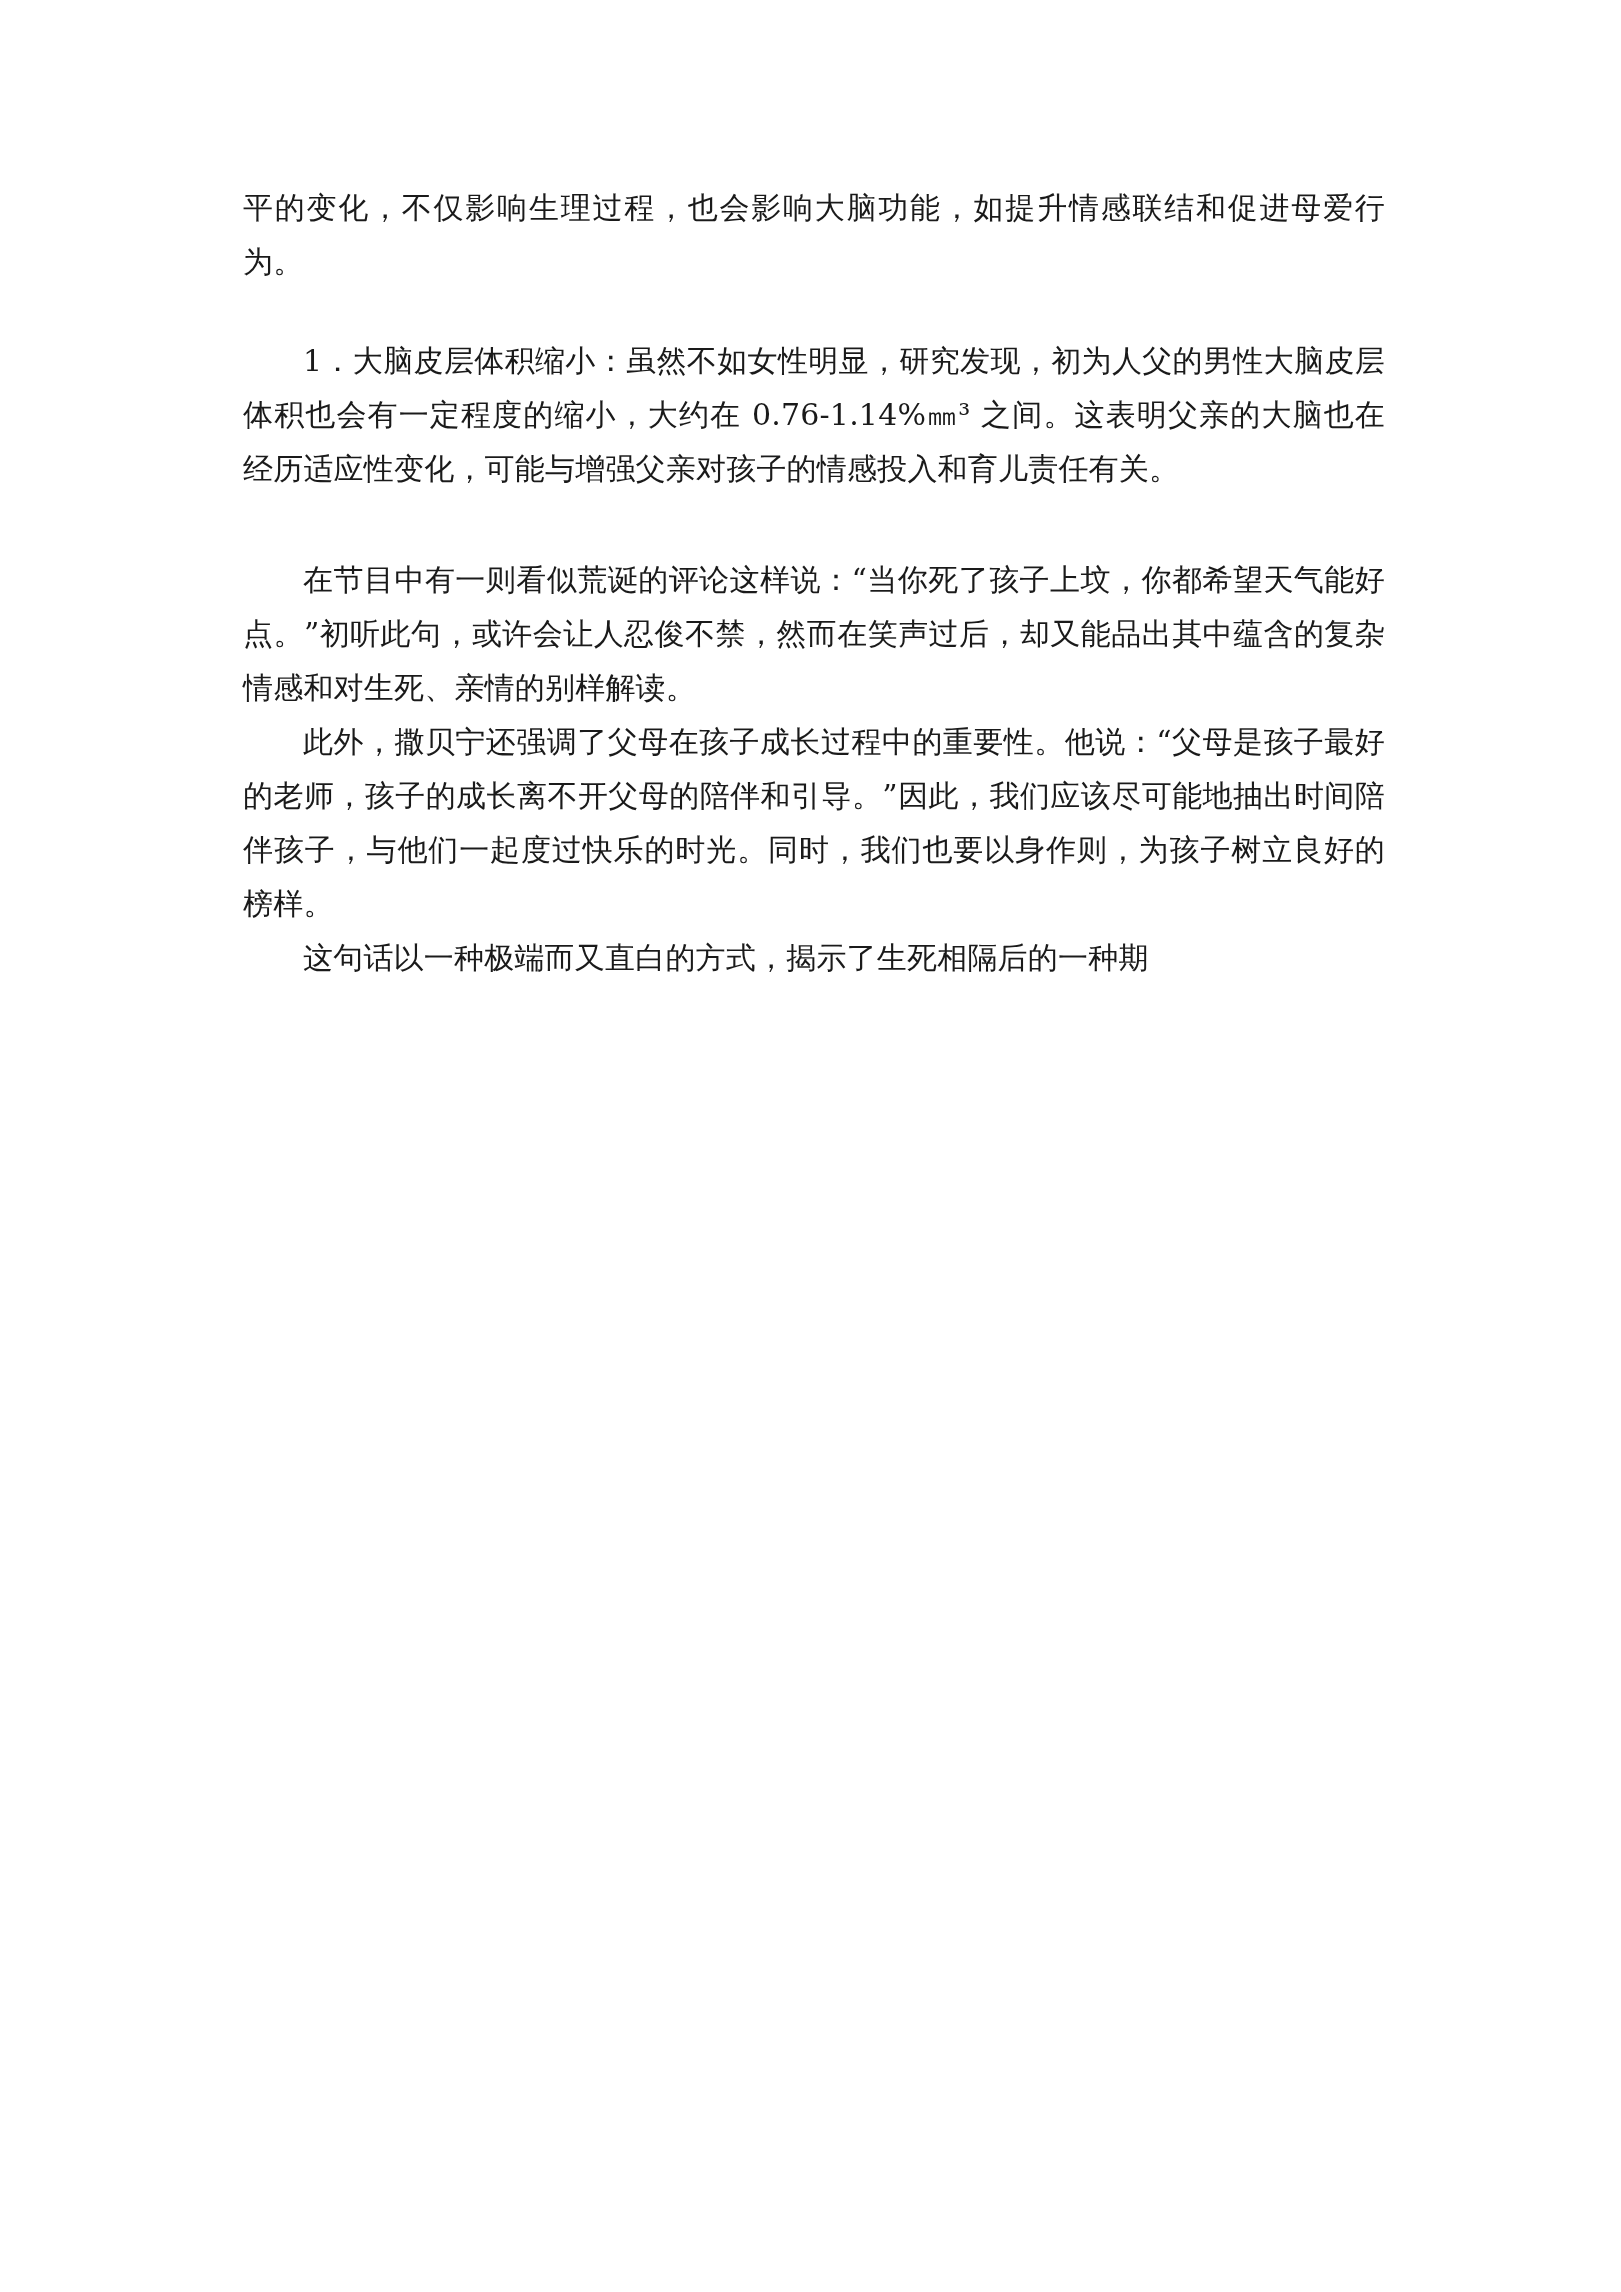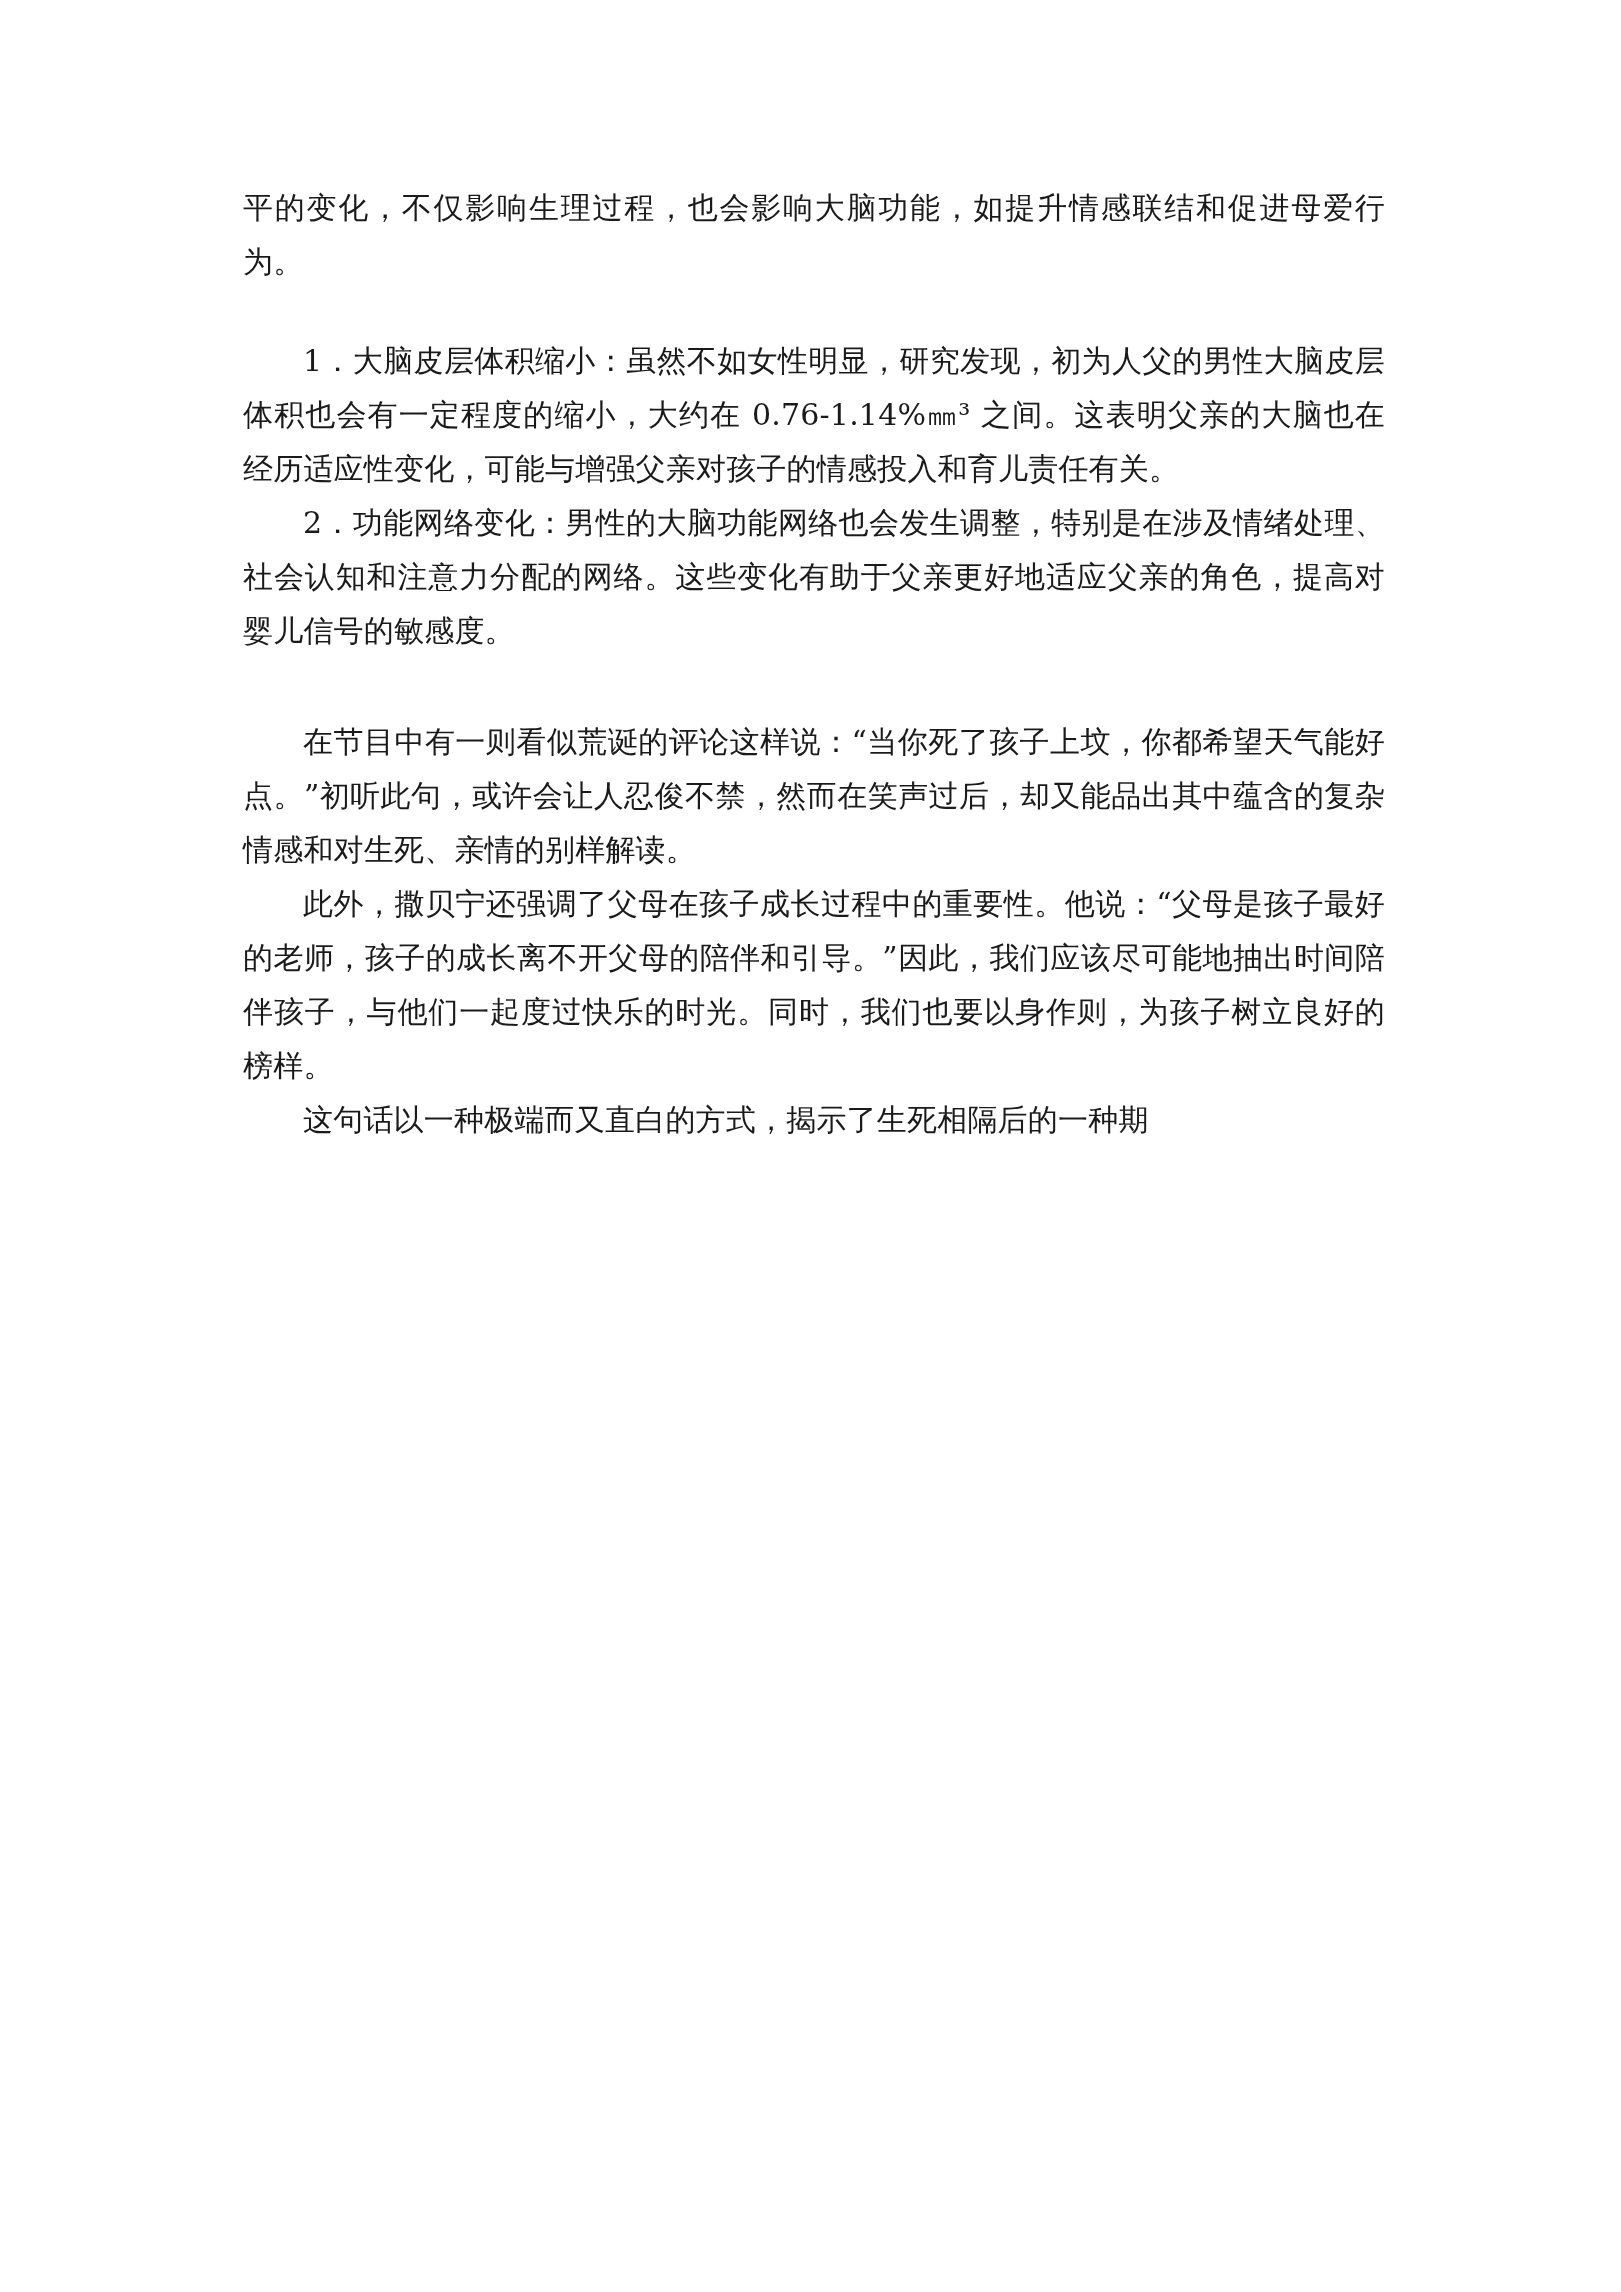--- a/index.html
+++ b/index.html
@@ -62,21 +62,20 @@
 <div class="page">
   <div class="content">
 
     <p class="body-text">平的变化，不仅影响生理过程，也会影响大脑功能，如提升情感联结和促进母爱行为。</p>
 
     <div class="gap-small"></div>
 
 
     <p class="body-text indent spread">1．大脑皮层体积缩小：虽然不如女性明显，研究发现，初为人父的男性大脑皮层体积也会有一定程度的缩小，大约在 0.76-1.14%㎜³ 之间。这表明父亲的大脑也在经历适应性变化，可能与增强父亲对孩子的情感投入和育儿责任有关。</p>
 
-    <p class="body-text indent">2．功能网络变化：男性的大脑功能网络也会发生调整，特别是在涉及情绪处理、社会认知和注意力分配的网络。这些变化有助于父亲更好地适应父亲的角色，提高对婴儿信号的敏感度。</p>
 
     <div class="gap-large"></div>
 
 
 
     <p class="body-text indent">在节目中有一则看似荒诞的评论这样说：“当你死了孩子上坟，你都希望天气能好点。”初听此句，或许会让人忍俊不禁，然而在笑声过后，却又能品出其中蕴含的复杂情感和对生死、亲情的别样解读。</p>
 
     <p class="body-text indent">此外，撒贝宁还强调了父母在孩子成长过程中的重要性。他说：“父母是孩子最好的老师，孩子的成长离不开父母的陪伴和引导。”因此，我们应该尽可能地抽出时间陪伴孩子，与他们一起度过快乐的时光。同时，我们也要以身作则，为孩子树立良好的榜样。</p>
 
     <p class="body-text indent">这句话以一种极端而又直白的方式，揭示了生死相隔后的一种期</p>

